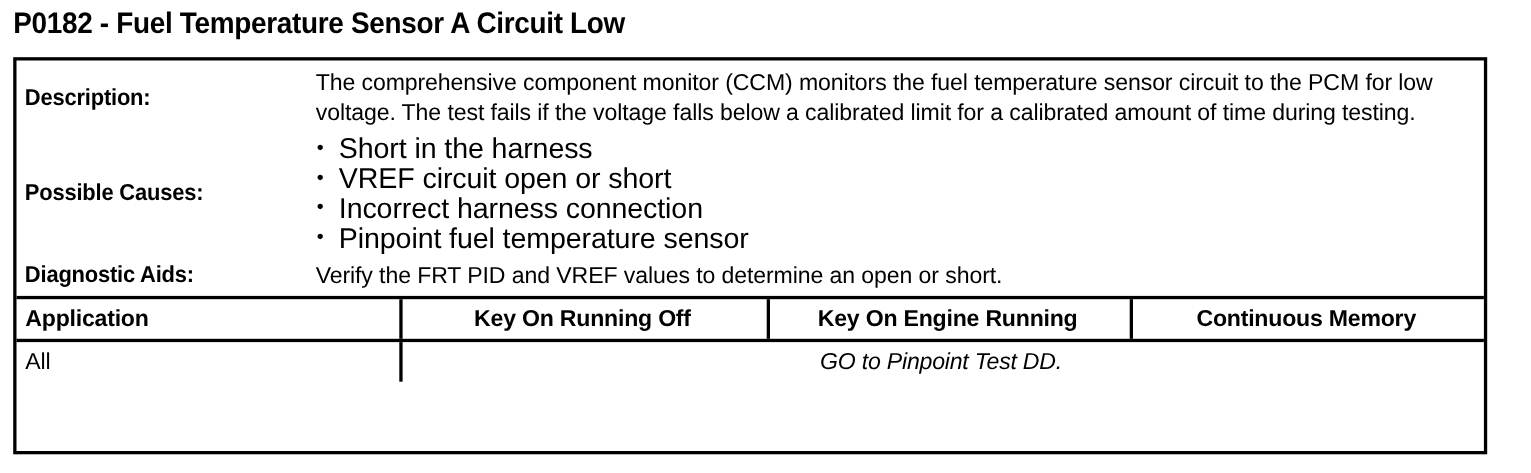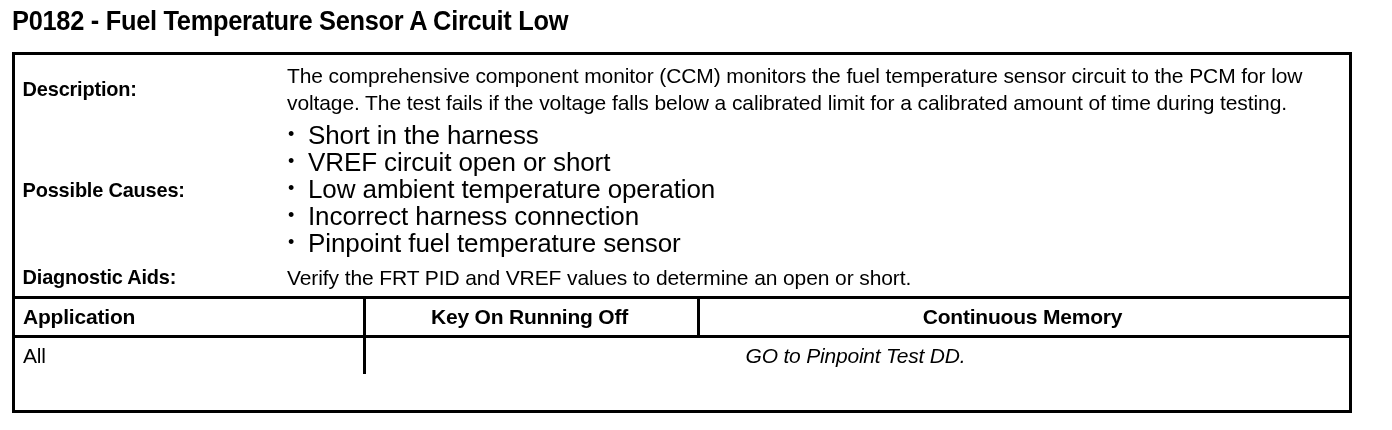--- a/index.html
+++ b/index.html
@@ -167,41 +167,41 @@
         <div class="info-label">Description:</div>
         <div class="info-value desc-text">The comprehensive component monitor (CCM) monitors the fuel temperature sensor circuit to the PCM for low voltage. The test fails if the voltage falls below a calibrated limit for a calibrated amount of time during testing.</div>
       </div>
 
       <div class="info-row row-causes">
         <div class="info-label">Possible Causes:</div>
         <div class="info-value">
           <ul class="causes-list">
             <li>Short in the harness</li>
             <li>VREF circuit open or short</li>
-            <li>Low ambient temperature operation</li>
             <li>Incorrect harness connection</li>
             <li>Pinpoint fuel temperature sensor</li>
           </ul>
         </div>
       </div>
 
       <div class="info-row row-aids">
         <div class="info-label">Diagnostic Aids:</div>
         <div class="info-value">Verify the FRT PID and VREF values to determine an open or short.</div>
       </div>
 
     </div>
 
     <div class="thick-divider"></div>
 
     <div class="grid">
 
       <div class="grid-row grid-head">
         <div class="grid-cell cell-app">Application</div>
         <div class="grid-cell cell-koeo">Key On Running Off</div>
+        <div class="grid-cell cell-koer">Key On Engine Running</div>
         <div class="grid-cell cell-cm">Continuous Memory</div>
       </div>
 
       <div class="thin-divider"></div>
 
       <div class="grid-row grid-body">
         <div class="grid-cell cell-app">All</div>
         <div class="grid-cell cell-span3">GO to Pinpoint Test DD.</div>
       </div>
 

